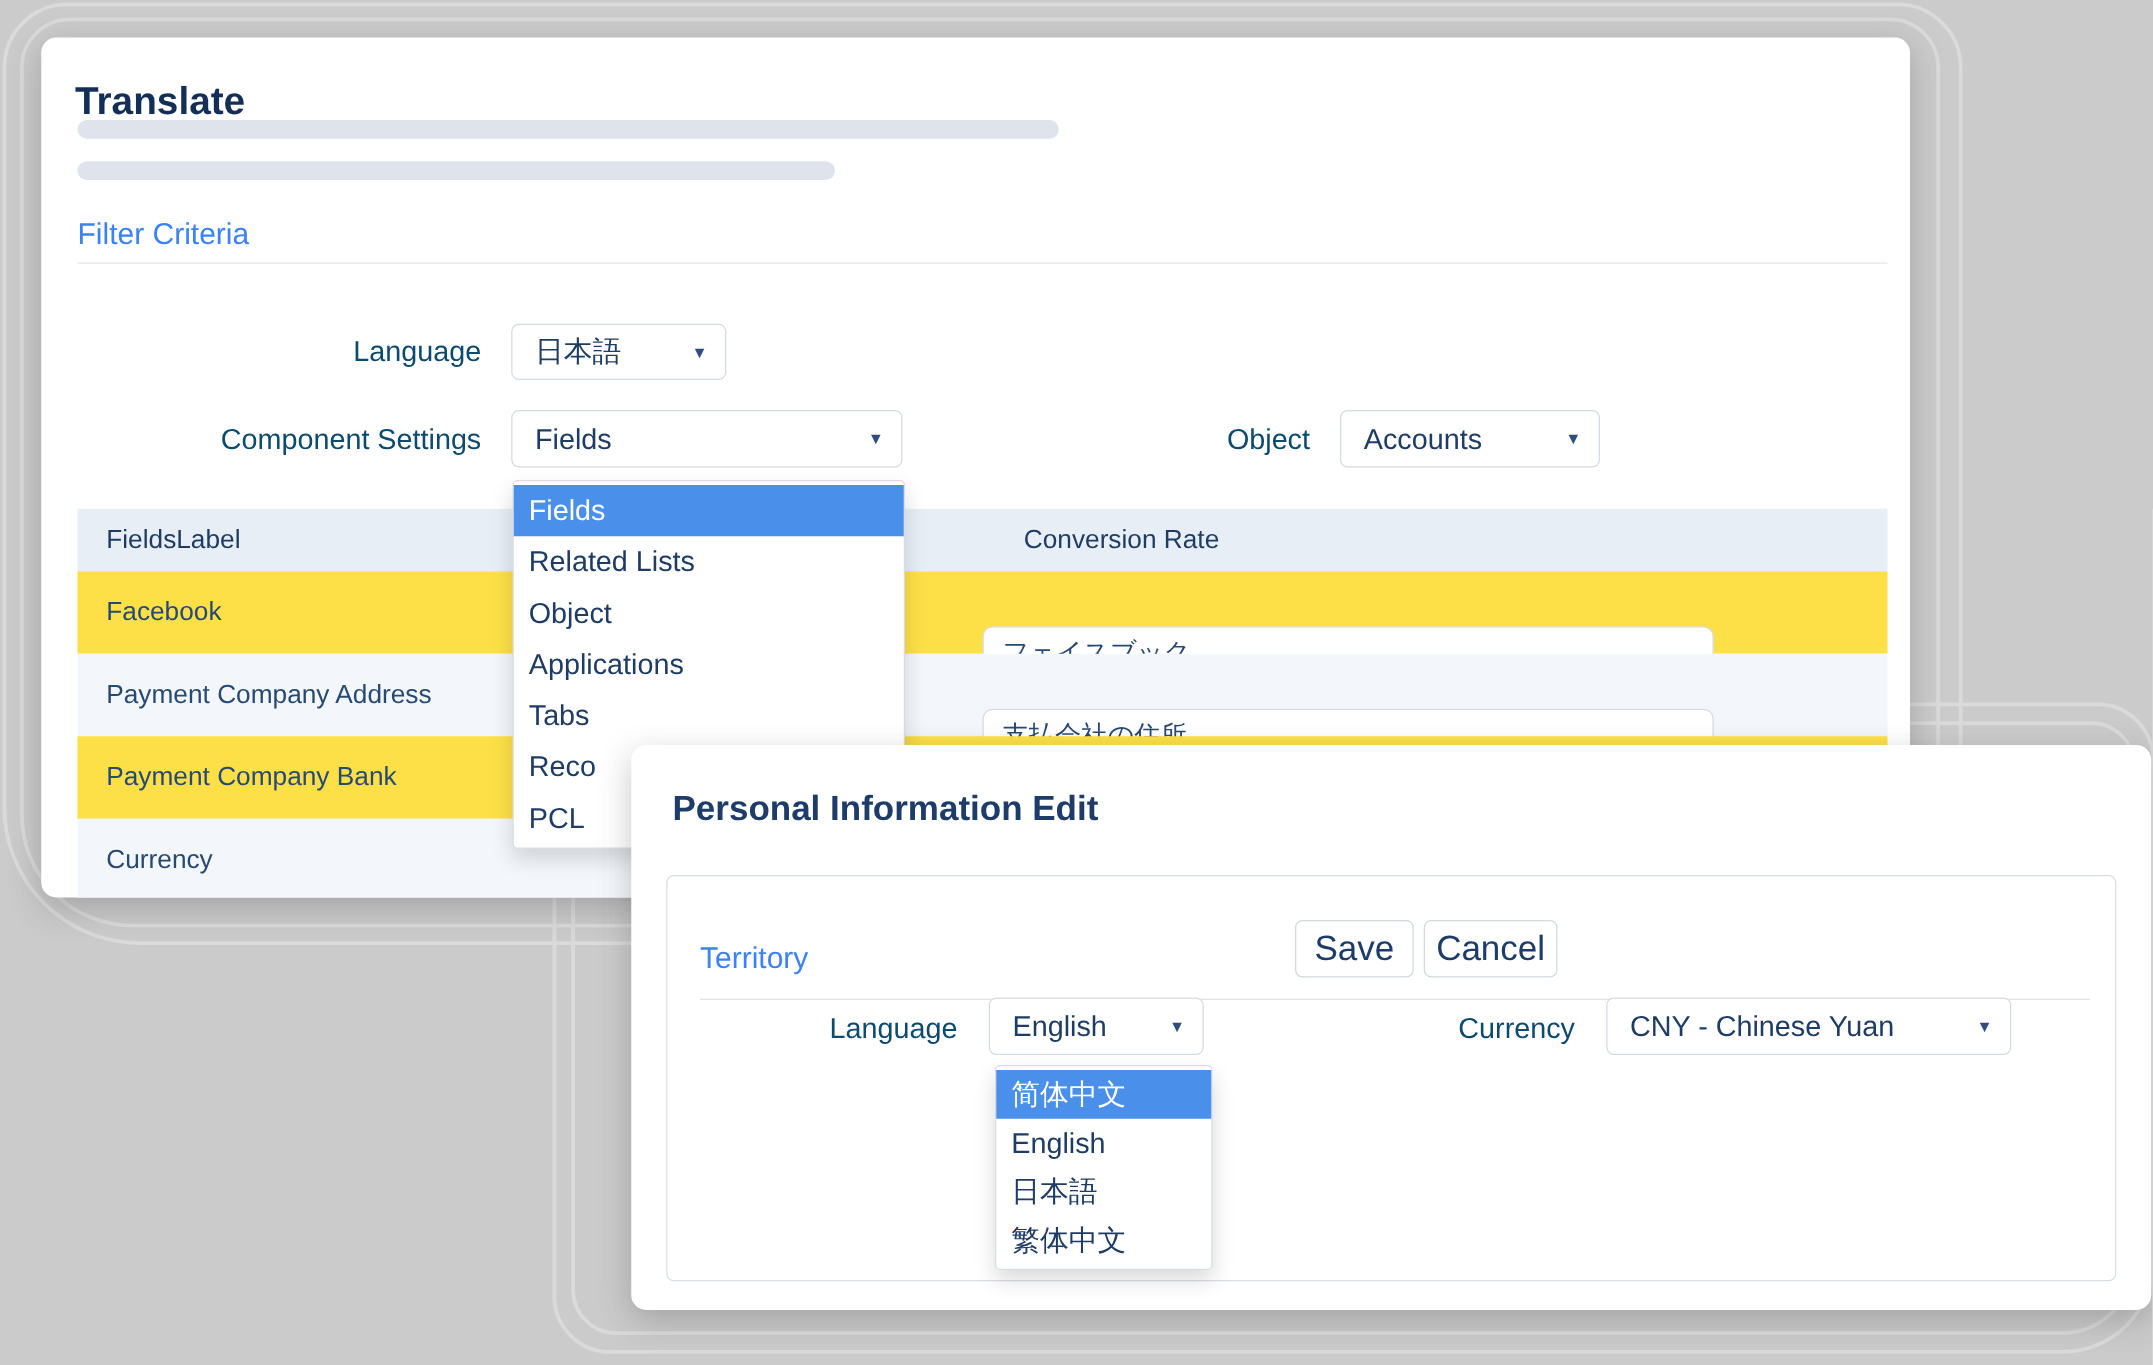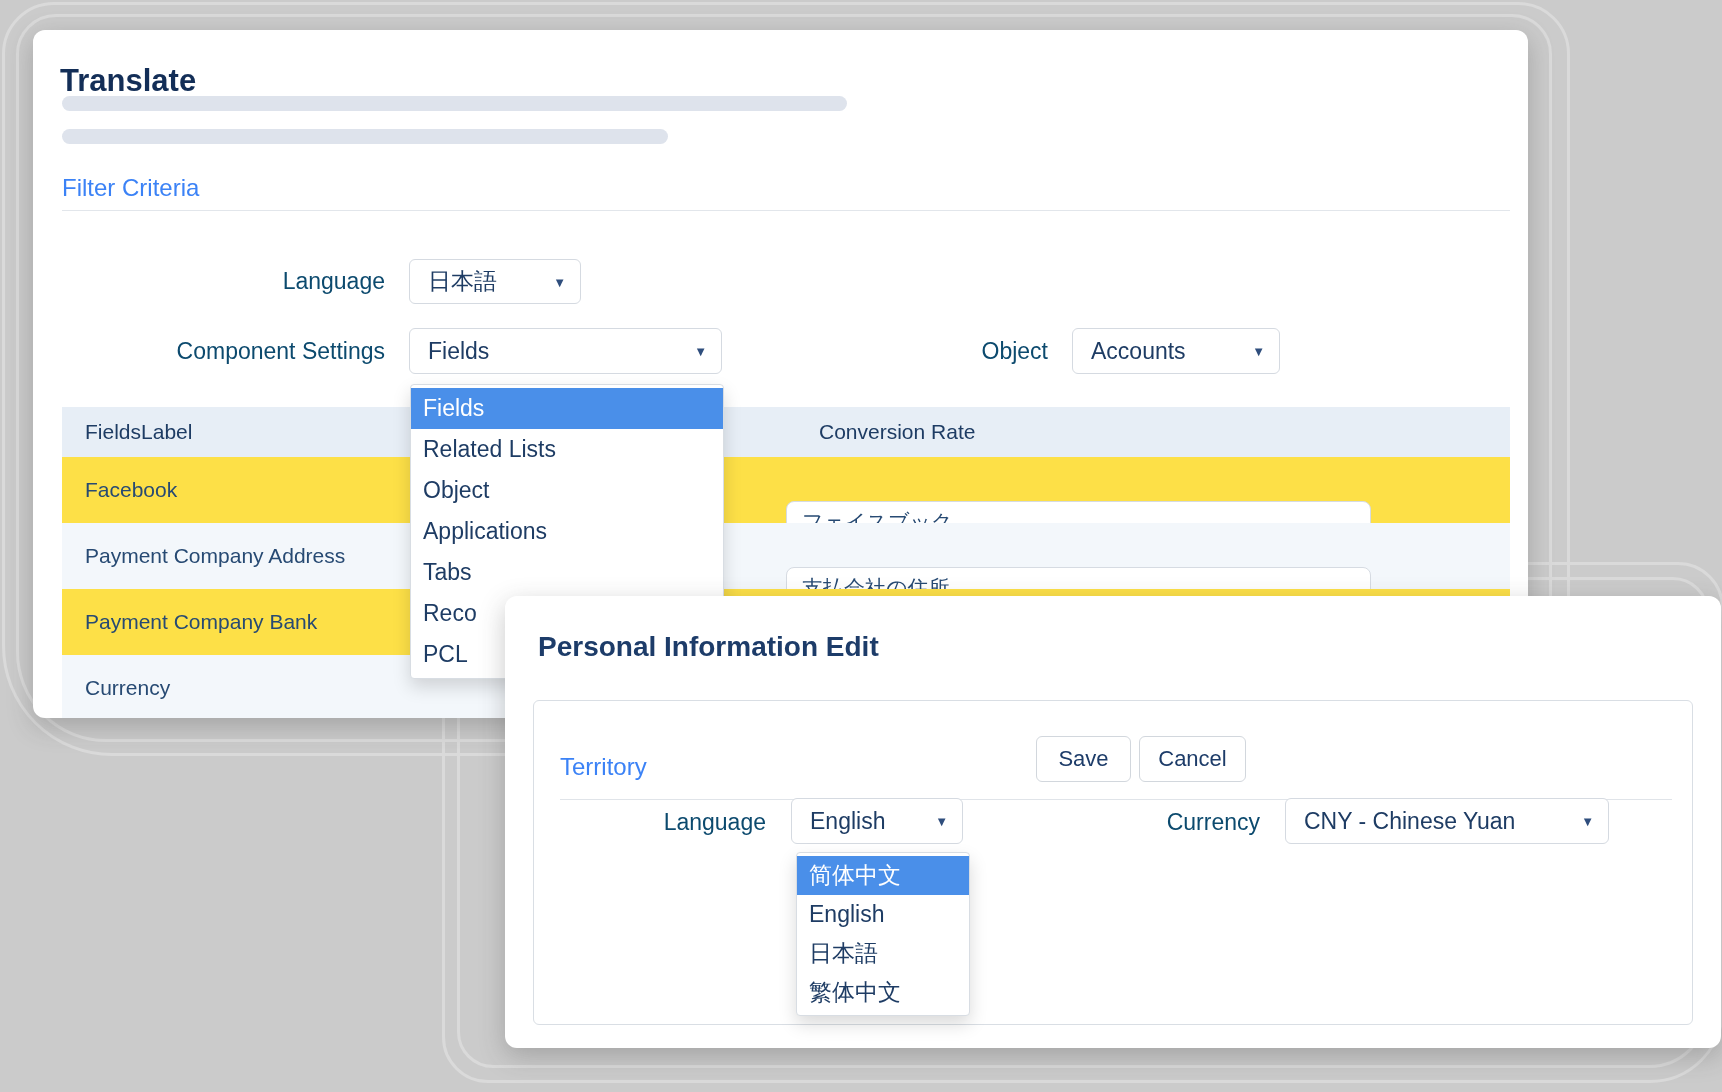--- a/index.html
+++ b/index.html
@@ -50,21 +50,21 @@
   .menu .mi{padding-left:12px;color:#1e3c64;white-space:nowrap;}
   .menu .mi.selected{background:#4a8fe9;color:#fff;}
   .cs-menu{left:410px;top:384px;width:314px;z-index:2;}
   .cs-menu .mi{height:41px;line-height:41px;font-size:23px;}
   .pl-menu{left:291px;top:256px;width:174px;z-index:5;}
   .pl-menu .mi{height:39px;line-height:39px;font-size:23px;}
 
   .p-title{position:absolute;left:33px;top:16px;font-size:28px;color:#1d3c69;}
   .p-box{position:absolute;left:28px;top:104px;width:1160px;height:325px;border:1.5px solid #d9dee4;border-radius:6px;box-sizing:border-box;}
   .btn{position:absolute;top:140px;height:46px;background:#fff;border:1.5px solid #d2d7dd;border-radius:6px;
-       font-size:22px;color:#1d3c69;display:flex;align-items:center;justify-content:center;box-sizing:border-box;}
+       font-size:28px;color:#1d3c69;display:flex;align-items:center;justify-content:center;box-sizing:border-box;}
   .btn.save{left:531px;width:95px;}
   .btn.cancel{left:634px;width:107px;}
   .p-territory{left:55px;top:157px;}
   .p-divider{position:absolute;left:55px;top:203px;width:1112px;border-top:1.5px solid #e0e4e9;}
   .p-lang-lbl{left:60px;top:211px;width:201px;}
   .p-cur-lbl{left:555px;top:211px;width:200px;}
   .p-lang-sel{left:286px;top:202px;width:172px;height:46px;}
   .p-cur-sel{left:780px;top:202px;width:324px;height:46px;}
 </style>
 </head>

